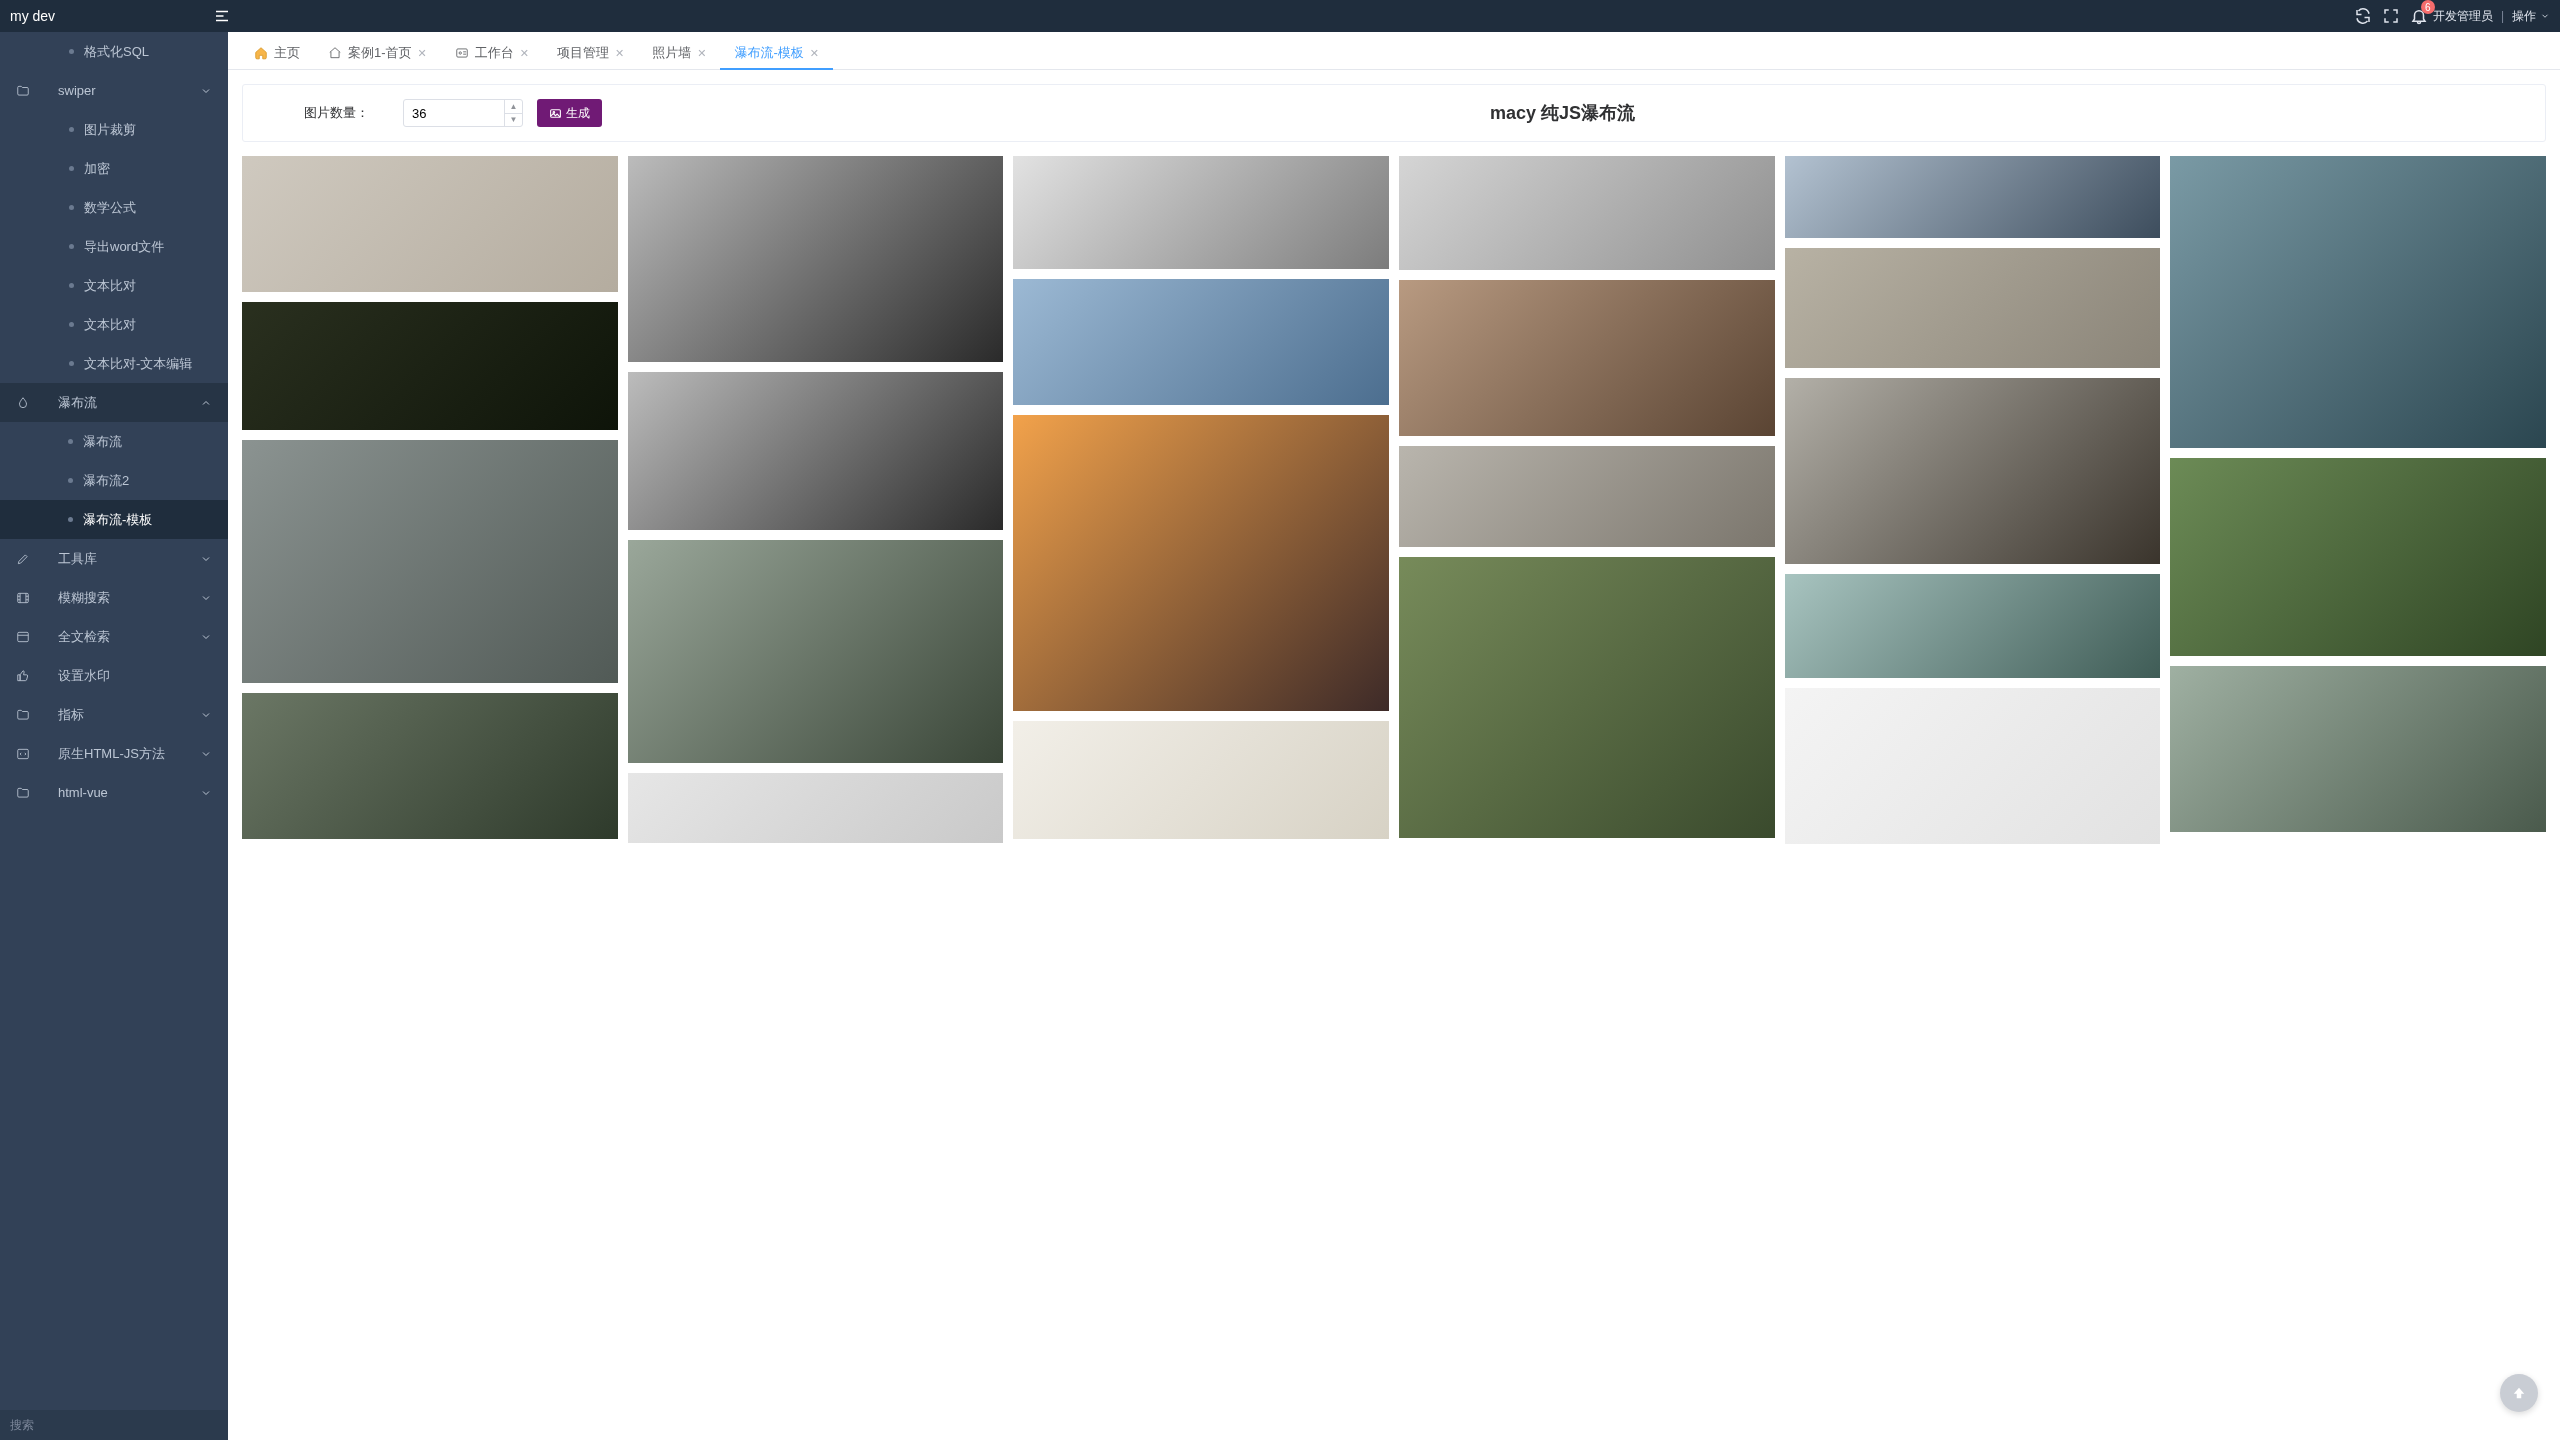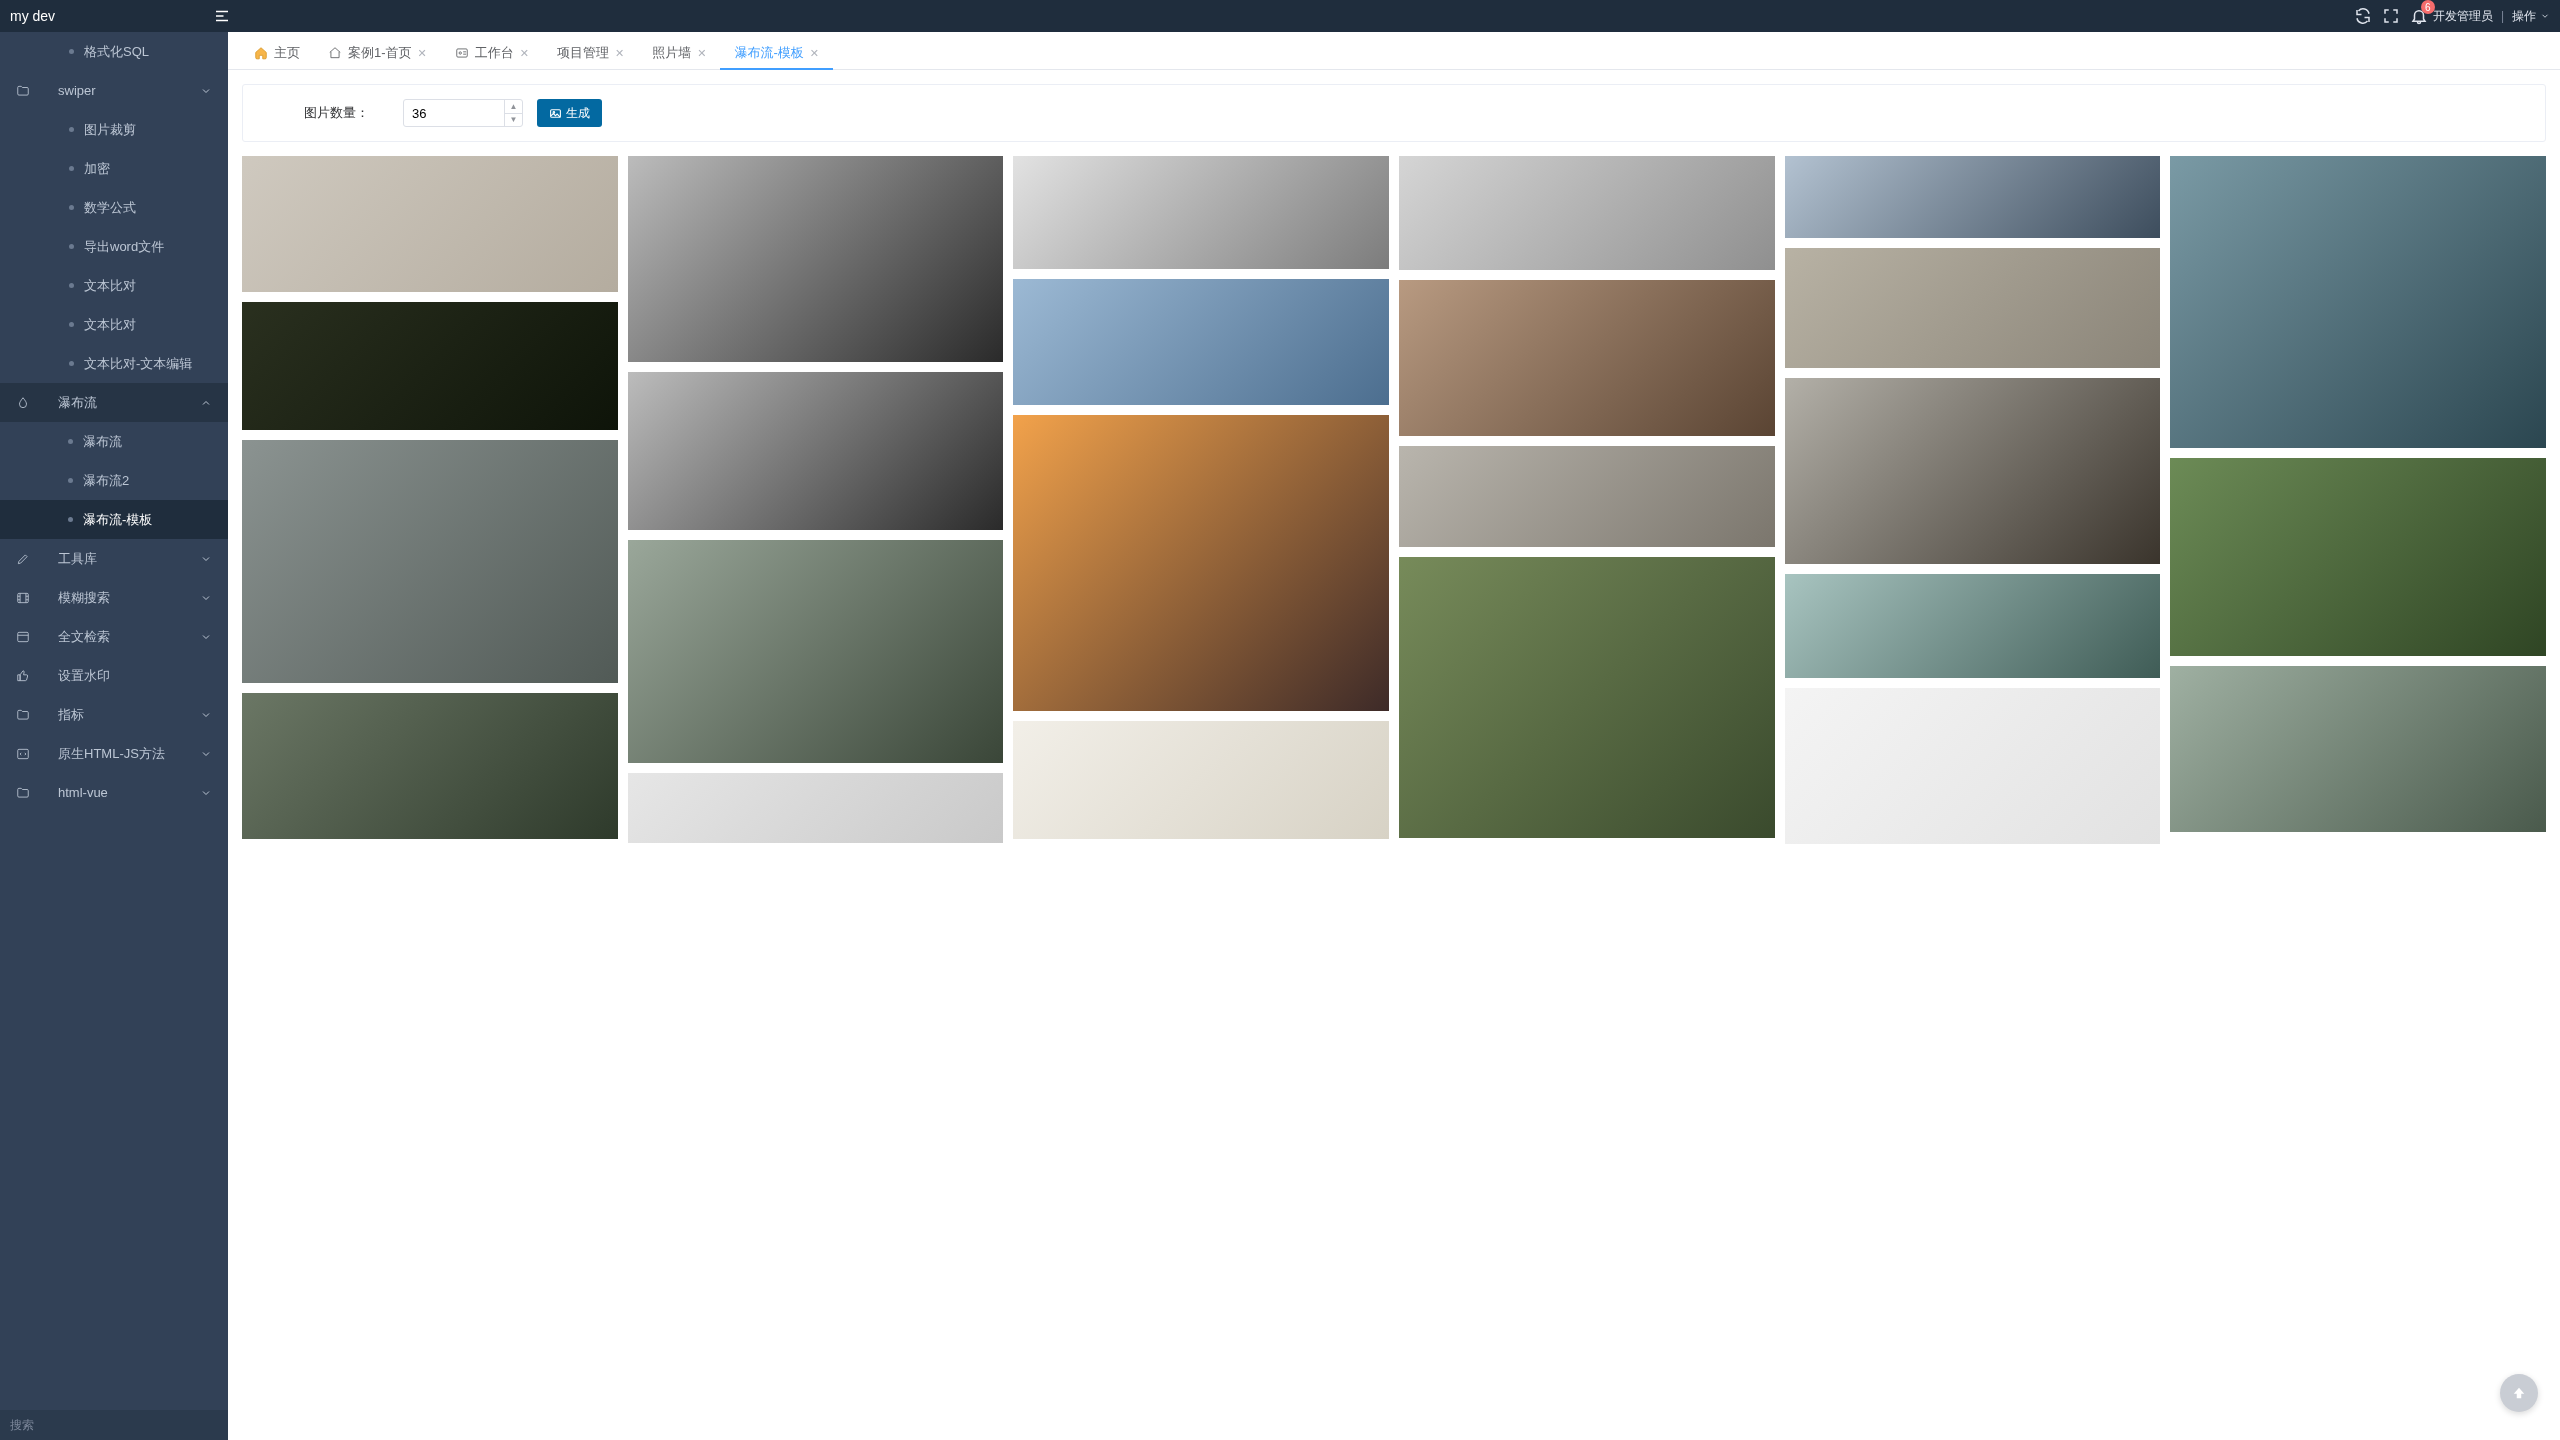--- a/index.html
+++ b/index.html
@@ -54,21 +54,21 @@
 
   
   .content { flex:1; overflow-y:auto; padding:14px; }
   .panel { border:1px solid #ebeef5; border-radius:3px; padding:14px 36px; display:flex; align-items:center; gap:14px; }
   .panel .label { font-size:13px; color:#303133; width:90px; text-align:right; }
   .spinner { position:relative;margin-left:20px; }
   .spinner input { width:120px; height:28px; border:1px solid #dcdfe6; border-radius:3px; padding:0 22px 0 8px; font-size:13px; outline:none; }
   .spinner .arrows { position:absolute; right:1px; top:1px; bottom:1px; width:18px; display:flex; flex-direction:column; border-left:1px solid #dcdfe6; }
   .spinner .arrows span { flex:1; display:flex; align-items:center; justify-content:center; font-size:8px; color:#909399; cursor:pointer; }
   .spinner .arrows span:first-child { border-bottom:1px solid #dcdfe6; }
-  .btn-primary { background:#0369a1; color:#fff; border:none; height:28px; padding:0 12px; border-radius:3px; font-size:12px; cursor:pointer; display:flex; align-items:center; gap:4px; }
+  .btn-primary { background:#701a75; color:#fff; border:none; height:28px; padding:0 12px; border-radius:3px; font-size:12px; cursor:pointer; display:flex; align-items:center; gap:4px; }
   .btn-primary svg { width:13px; height:13px; fill:none; stroke:#fff; stroke-width:2; }
   .panel-title { flex:1; text-align:center; font-size:18px; font-weight:700; color:#303133; }
 
   
   .masonry { margin-top:14px; display:flex; gap:10px; align-items:flex-start; }
   .mcol { flex:1; display:flex; flex-direction:column; gap:10px; }
   .tile { width:100%; border-radius:0; display:block; }
 
   
   .ph { width:100%; }
@@ -347,20 +347,21 @@
           </div>
         </div>
         <button class="btn-primary">
           <svg viewBox="0 0 24 24">
               <rect x="3" y="5" width="18" height="14" rx="2"></rect>
               <circle cx="9" cy="10" r="1.5"></circle>
               <path d="M3 17l5-5 4 4 3-3 6 6"></path>
             </svg>
           <span>生成</span>
         </button>
+        <div class="panel-title">macy 纯JS瀑布流</div>
       </div>
 
       <div class="masonry" id="masonry">
           <div class="mcol">
             <div class="tile ph" style="height:136px;background:linear-gradient(135deg,#cfc9bf 0%,#b4ac9f 100%);"></div>
             <div class="tile ph" style="height:128px;background:linear-gradient(135deg,#2a301f 0%,#0e1409 100%);"></div>
             <div class="tile ph" style="height:243px;background:linear-gradient(135deg,#8b9391 0%,#515a56 100%);"></div>
             <div class="tile ph" style="height:146px;background:linear-gradient(135deg,#6b7765 0%,#2e3a2b 100%);"></div>
           </div>
           <div class="mcol">

